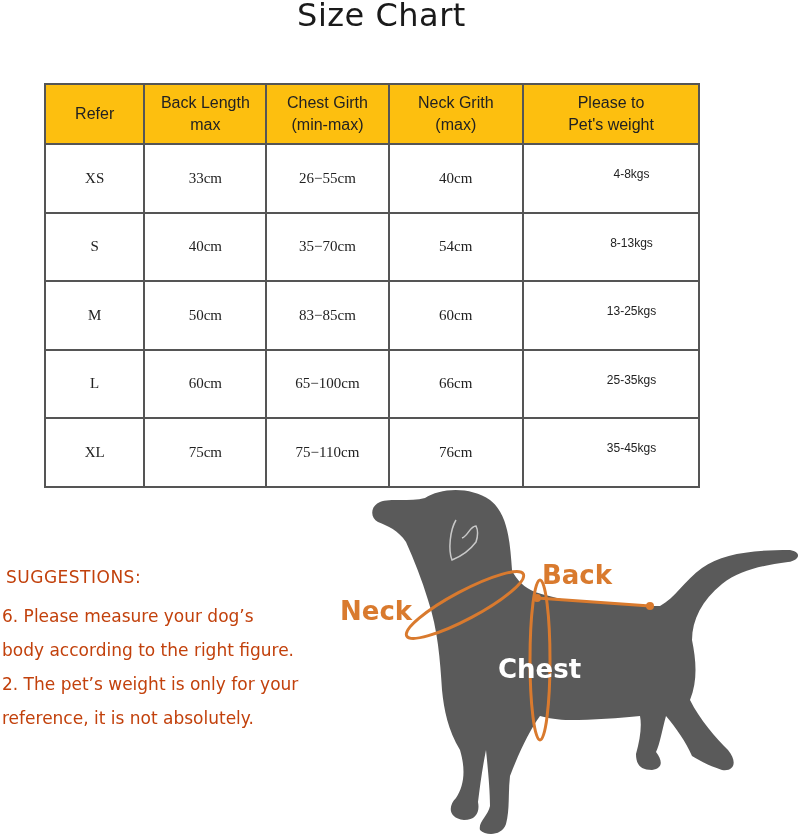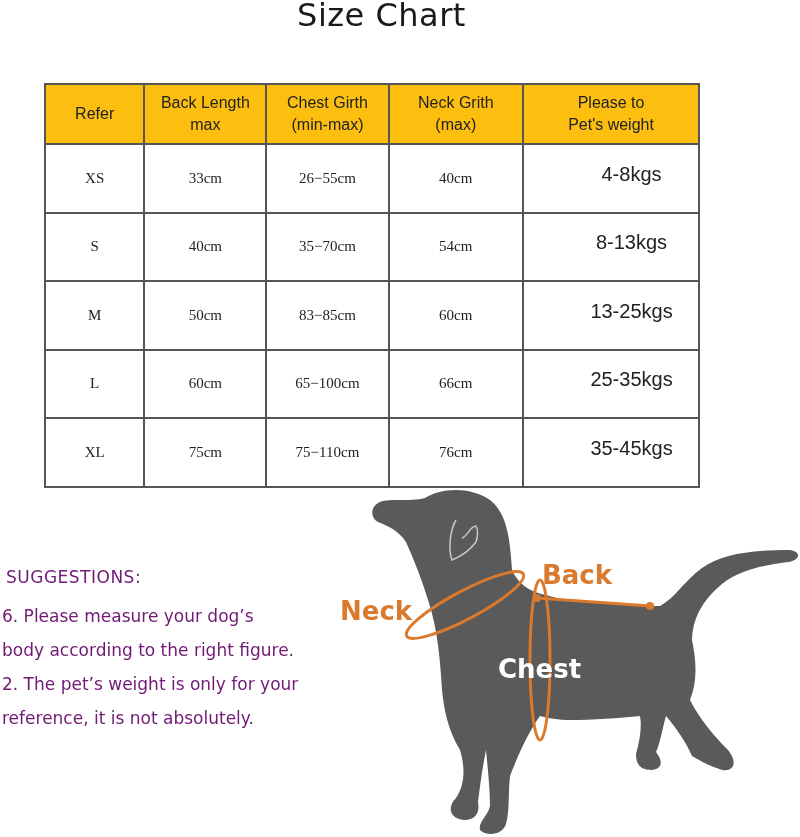--- a/index.html
+++ b/index.html
@@ -2,23 +2,23 @@
 <html><head>
   <meta charset="utf-8">
   <style>
     html, body { margin: 0; padding: 0; background: #ffffff; }
     body { width: 800px; height: 837px; position: relative; overflow: hidden; font-family: "DejaVu Sans", sans-serif; color: #222; }
     .title { position: absolute; top: -4px; left: 0; width: 763px; text-align: center; font-size: 32px; font-family: "DejaVu Sans", sans-serif; font-weight: normal; color: #1a1a1a; letter-spacing: 0.5px; }
     table.size-table { position: absolute; left: 44px; top: 83px; width: 656px; border-collapse: collapse; table-layout: fixed; }
     table.size-table th, table.size-table td { border: 2px solid #555; text-align: center; vertical-align: middle; padding: 0; }
     table.size-table th { background: #fdbf0f; height: 58px; font-family: "Liberation Sans", sans-serif; font-weight: normal; font-size: 16px; line-height: 22px; color: #222; }
     table.size-table td { height: 58.5px; font-family: Liberation Serif, serif; font-size: 15px; color: #222; }
-    table.size-table td.weight { font-family: "Liberation Sans", sans-serif; font-size: 20px; padding-bottom: 8px; padding-left: 41px; }
+    table.size-table td.weight { font-family: "Liberation Sans", sans-serif; font-size: 12px; padding-bottom: 8px; padding-left: 41px; }
     .hl { display: block; }
-    .suggestions { position: absolute; left: 2px; top: 561px; width: 330px; font-family: "DejaVu Sans", sans-serif; color: #701a75; }
+    .suggestions { position: absolute; left: 2px; top: 561px; width: 330px; font-family: "DejaVu Sans", sans-serif; color: #c2410c; }
     .suggestions .sg-head { font-size: 17px; margin-left: 4px; letter-spacing: 0.5px; line-height: 32px; }
     .suggestions .sg-line { font-size: 17px; line-height: 34px; white-space: nowrap; }
     .figure { position: absolute; left: 330px; top: 480px; width: 470px; height: 357px; }
     .figure svg { width: 470px; height: 357px; display: block; }
     .lbl { font-family: "DejaVu Sans", sans-serif; font-weight: bold; }
   </style>
 </head>
 <body>
 
 <div class="title">Size Chart</div>

